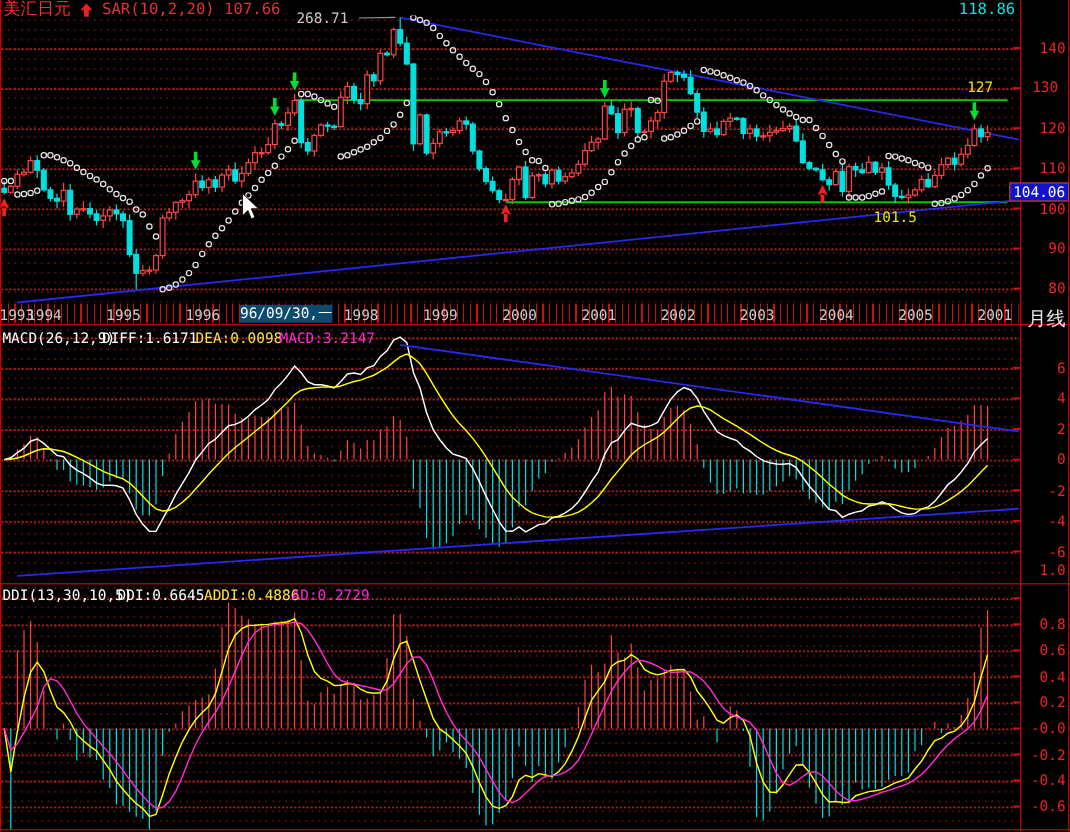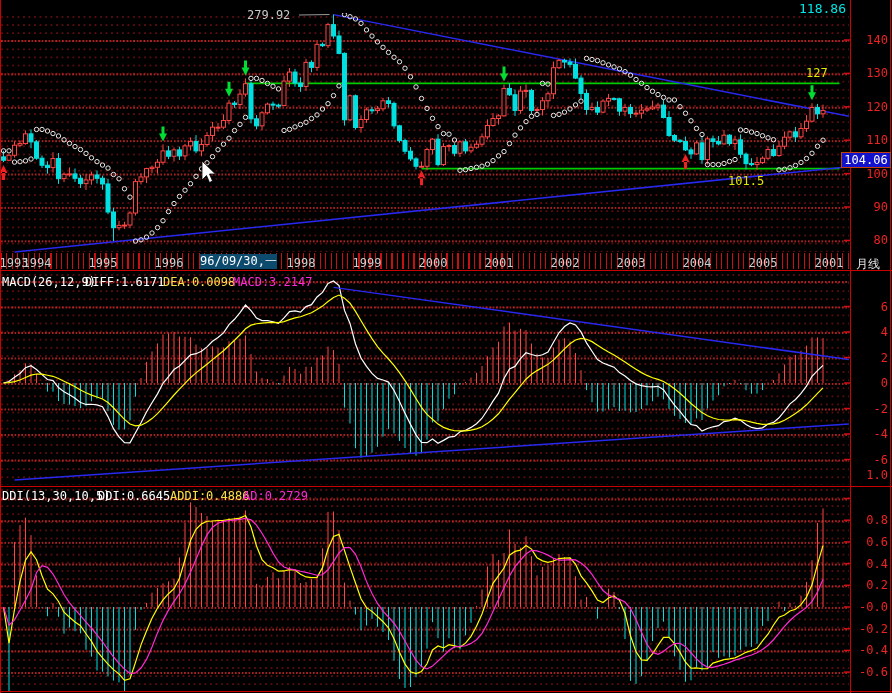--- a/index.html
+++ b/index.html
@@ -28,21 +28,21 @@
   .sym{color:#ff2a2a;font-size:14px;}
   .sarTxt{color:#e03434;}
   .lastPx{position:absolute;top:1px;left:786px;width:60px;text-align:right;color:#00e6e6;font-size:13px;}
   .ylab{position:absolute;left:854px;width:34px;text-align:right;color:#ee2222;font-size:12px;line-height:12px;}
   .ylab.wide{left:848px;width:40px;}
   .xband{position:absolute;left:1px;top:253px;width:848px;height:16px;
     background-image:repeating-linear-gradient(90deg,#c81010 0 1px,transparent 1px 5.5px);}
   .xlab{position:absolute;top:256px;color:#cdcdcd;font-size:12px;transform:translateX(-50%);white-space:nowrap;}
   .datebox{position:absolute;left:200px;top:254px;width:77px;height:15px;background:#0c4a6e;
     color:#fff;font-size:12px;line-height:15px;text-align:center;white-space:nowrap;}
-  .period{position:absolute;left:856px;top:256px;color:#e8e8e8;font-size:12px;}
+  .period{position:absolute;left:856px;top:256px;color:#e8e8e8;font-size:16px;}
   .pxbox{position:absolute;left:841px;top:152px;width:48px;height:14px;background:#1212cc;
     border:1px solid #c2410c;color:#fff;font-size:12px;line-height:14px;text-align:center;}
   .peakLab{position:absolute;left:247px;top:8px;color:#c8c8c8;font-size:12px;}
   .resLab{position:absolute;left:806px;top:66px;color:#e6e600;font-size:12px;}
   .supLab{position:absolute;left:728px;top:174px;color:#e6e600;font-size:12px;}
   .ihdr{position:absolute;font-size:12px;white-space:nowrap;}
   .w{color:#fff;} .y{color:#fde047;} .m{color:#ff2ad4;}
   svg.layer{position:absolute;left:0;top:0;pointer-events:none;}
 </style>
 </head>
@@ -56,20 +56,27 @@
 
   <div class="xband"></div>
 
   <div class="vline" style="left:0;"></div>
   <div class="vline" style="left:850px;"></div>
   <div class="vline" style="left:890px;"></div>
   <div class="hline" style="top:270px;"></div>
   <div class="hline" style="top:486px;"></div>
   <div class="hline" style="top:691px;"></div>
 
+  <div class="hdr">
+    <span class="sym">美汇日元</span>
+    <svg width="12" height="13">
+      <path d="M6,1 L11,6.5 L8,6.5 L8,12 L4,12 L4,6.5 L1,6.5 Z" fill="#e82222"></path>
+    </svg>
+    <span class="sarTxt"><span>SAR(10,2,20)</span>&nbsp;<span>107.66</span></span>
+  </div>
   <div class="lastPx">118.86</div>
 
   <svg id="chart" class="layer" width="892" height="693">
       <defs>
         <clipPath id="cpMain">
           <rect x="1" y="13" width="848" height="243"></rect>
         </clipPath>
         <clipPath id="cpMacd">
           <rect x="1" y="272" width="848" height="213"></rect>
         </clipPath>
@@ -870,21 +877,21 @@
       <line x1="844" y1="520.2" x2="850" y2="520.2" stroke="#d01010" stroke-width="1.5"></line>
       <line x1="844" y1="541.9" x2="850" y2="541.9" stroke="#d01010" stroke-width="1.5"></line>
       <line x1="844" y1="563.6" x2="850" y2="563.6" stroke="#d01010" stroke-width="1.5"></line>
       <line x1="844" y1="585.3" x2="850" y2="585.3" stroke="#d01010" stroke-width="1.5"></line>
       <line x1="844" y1="607" x2="850" y2="607" stroke="#d01010" stroke-width="1.5"></line>
       <line x1="844" y1="628.7" x2="850" y2="628.7" stroke="#d01010" stroke-width="1.5"></line>
       <line x1="844" y1="650.4" x2="850" y2="650.4" stroke="#d01010" stroke-width="1.5"></line>
       <line x1="844" y1="672.1" x2="850" y2="672.1" stroke="#d01010" stroke-width="1.5"></line>
     </svg>
 
-  <div class="peakLab">279.92</div>
+  <div class="peakLab">268.71</div>
   <div class="resLab">127</div>
   <div class="supLab">101.5</div>
   <div class="pxbox">104.06</div>
 
   <div id="xlabels">
       <div class="xlab" style="left: 14px;">1993</div>
       <div class="xlab" style="left: 37px;">1994</div>
       <div class="xlab" style="left: 103px;">1995</div>
       <div class="xlab" style="left: 169px;">1996</div>
       <div class="xlab" style="left: 301px;">1998</div>
@@ -895,21 +902,21 @@
       <div class="xlab" style="left: 631px;">2003</div>
       <div class="xlab" style="left: 697px;">2004</div>
       <div class="xlab" style="left: 763px;">2005</div>
       <div class="xlab" style="left: 829px;">2001</div>
     </div>
   <div class="datebox">96/09/30,一</div>
   <div class="period">月线</div>
 
   <div id="ylabels">
       <div class="ylab" style="top: 34px;">140</div>
-      <div class="ylab" style="top: 67.4px;">130</div>
+      <div class="ylab" style="top: 67.4px; text-align: center;">130</div>
       <div class="ylab" style="top: 100.8px;">120</div>
       <div class="ylab" style="top: 134.2px;">110</div>
       <div class="ylab" style="top: 167.6px;">100</div>
       <div class="ylab" style="top: 201px;">90</div>
       <div class="ylab" style="top: 234.4px;">80</div>
       <div class="ylab" style="top: 300.5px;">6</div>
       <div class="ylab" style="top: 326px;">4</div>
       <div class="ylab" style="top: 351.5px;">2</div>
       <div class="ylab" style="top: 377px;">0</div>
       <div class="ylab" style="top: 402.5px;">-2</div>

